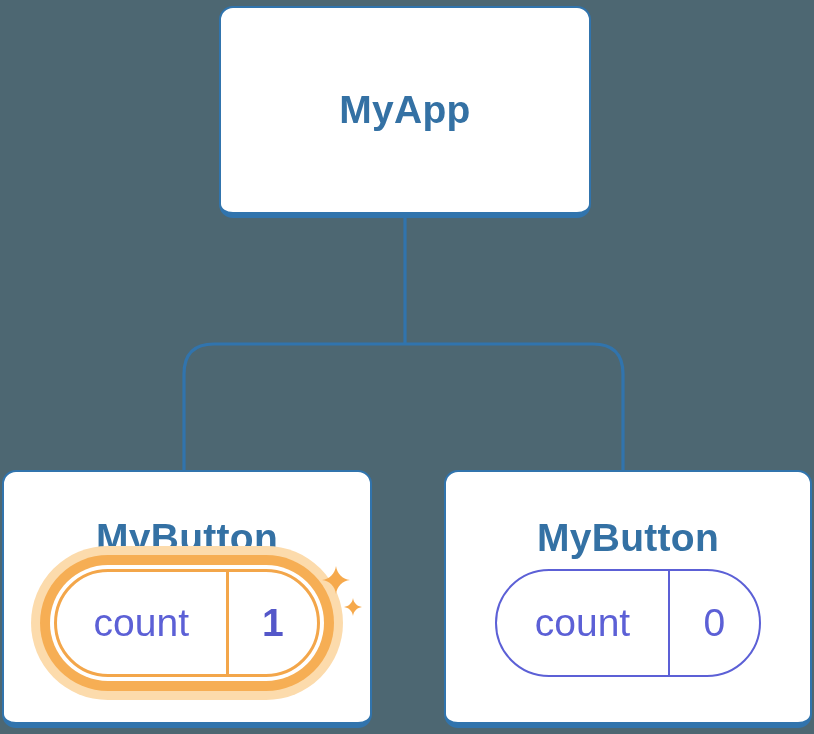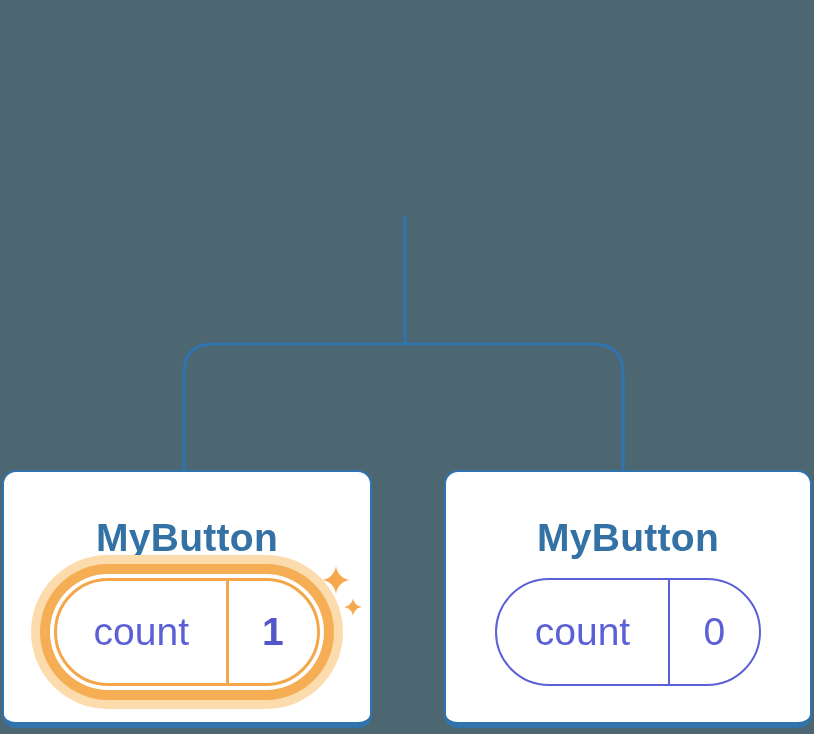--- a/index.html
+++ b/index.html
@@ -65,21 +65,21 @@
   }
   .node--child-left .node-title,
   .node--child-right .node-title {
     position: absolute;
     left: 0; right: 0;
     top: 44px;
   }
 
   .pill {
     position: absolute;
-    top: 106px;
+    top: 97px;
     width: 266px;
     height: 108px;
     border-radius: 60px;
     display: flex;
     align-items: stretch;
     background: #ffffff;
     font-size: 39px;
     color: var(--state-purple);
   }
   .node--child-left  .pill { left: 50px; }
@@ -127,20 +127,23 @@
 </head>
 <body>
 
 <div class="stage">
 
   <svg class="connector" viewBox="0 0 814 734" xmlns="http://www.w3.org/2000/svg">
     <path d="M405 216 L405 344"></path>
     <path d="M184 470 L184 374 Q184 344 214 344 L593 344 Q623 344 623 374 L623 470"></path>
   </svg>
 
+  <div class="node node--root">
+    <div class="node-title">MyApp</div>
+  </div>
 
   <div class="node node--child-left">
     <div class="node-title">MyButton</div>
 
     <div class="pill pill--highlighted">
       <span class="pill__key">count</span>
       <span class="pill__value pill__value--active">1</span>
     </div>
 
     <svg class="sparkle sparkle--big" viewBox="0 0 24 24" xmlns="http://www.w3.org/2000/svg">

